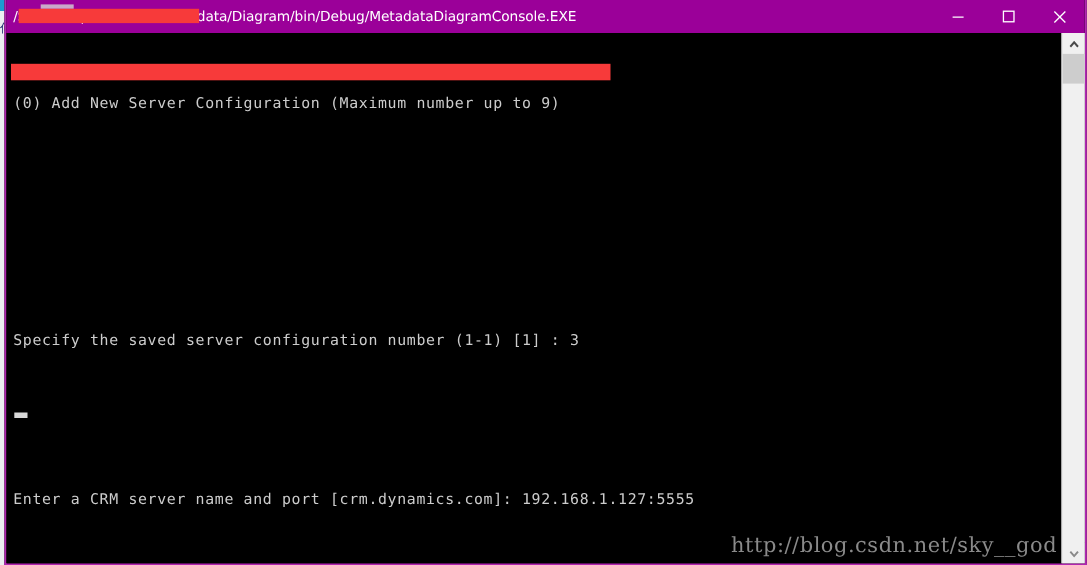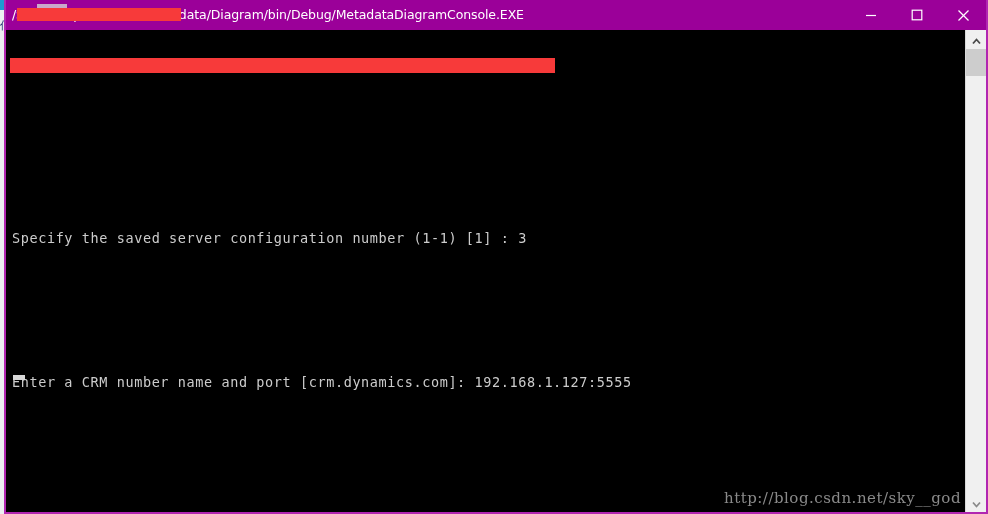--- a/index.html
+++ b/index.html
@@ -162,21 +162,21 @@
     height: 5px;
     background: #d8d8d8;
   }
 
   .watermark {
     position: absolute;
     right: 4px;
     bottom: 5px;
     color: #8a8a8a;
     font-family: "DejaVu Serif", serif;
-    font-size: 15px;
+    font-size: 19px;
     letter-spacing: 0.5px;
     white-space: nowrap;
   }
 
   
   .scrollbar {
     position: relative;
     flex: 0 0 21px;
     width: 21px;
     background: #f0f0f0;
@@ -253,25 +253,26 @@
             </svg>
           </span>
         </div>
       </div>
     </div>
 
     <div class="console-wrap">
 
       <div class="console">
         <div class="console-text">
+          <div class="line">(0) Add New Server Configuration (Maximum number up to 9)</div>
           <div class="line blank"></div>
           <div class="line blank"></div>
           <div class="line">Specify the saved server configuration number (1-1) [1] : 3</div>
           <div class="line blank"></div>
-          <div class="line">Enter a CRM number name and port [crm.dynamics.com]: 192.168.1.127:5555</div>
+          <div class="line">Enter a CRM server name and port [crm.dynamics.com]: 192.168.1.127:5555</div>
           
           
           
           
           
           
           
           
           
           

